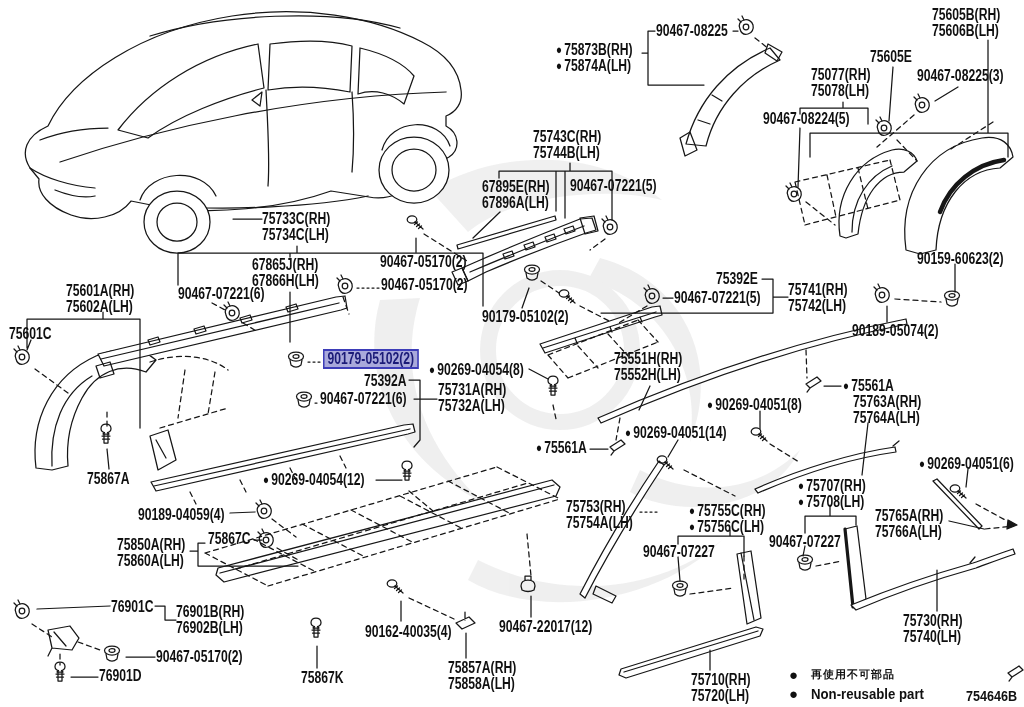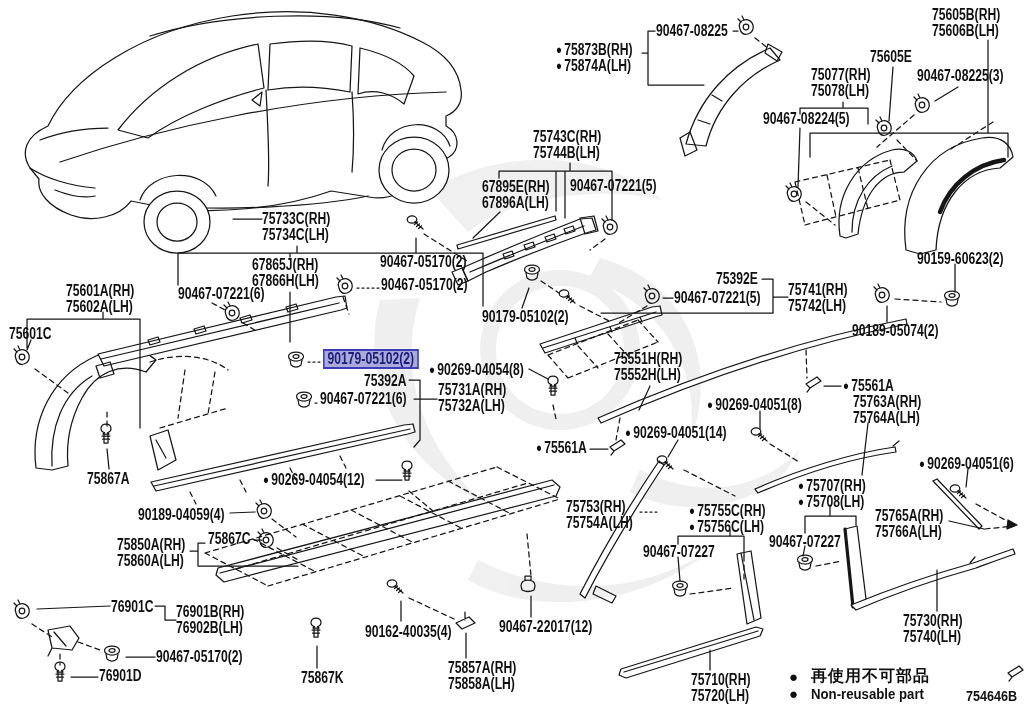--- a/index.html
+++ b/index.html
@@ -10,21 +10,21 @@
   .plabel{position:absolute;font:700 16px "Liberation Sans",sans-serif;
           transform:scaleX(.76);transform-origin:0 0;line-height:15.5px;
           white-space:nowrap;color:#101010;}
   .plabel .row{display:flex;align-items:center;}
   .plabel .dot{font-size:13px;margin-right:3px;line-height:15px;}
   .plabel.hl{background:#a9a9db;border:2px solid #3d3db8;color:#1b1b78;
              padding:0 4px 1px 4px;line-height:15px;}
   .legend-row{position:absolute;display:flex;align-items:center;
               font:700 14px "Liberation Sans",sans-serif;color:#101010;}
   .legend-row .dot{font-size:15px;margin-right:13px;}
-  .legend-row .jp{font-size:16px;letter-spacing:1px;}
+  .legend-row .jp{font-size:11px;letter-spacing:1px;}
   .legend-row .en{font:700 15px "Liberation Sans",sans-serif;transform:scaleX(.88);
                   transform-origin:0 0;}
   #diagram-code{position:absolute;font:700 15px "Liberation Sans",sans-serif;
                 transform:scaleX(.84);transform-origin:0 0;color:#101010;}
 </style>
 </head>
 <body>
 
 <div id="stage">
 

